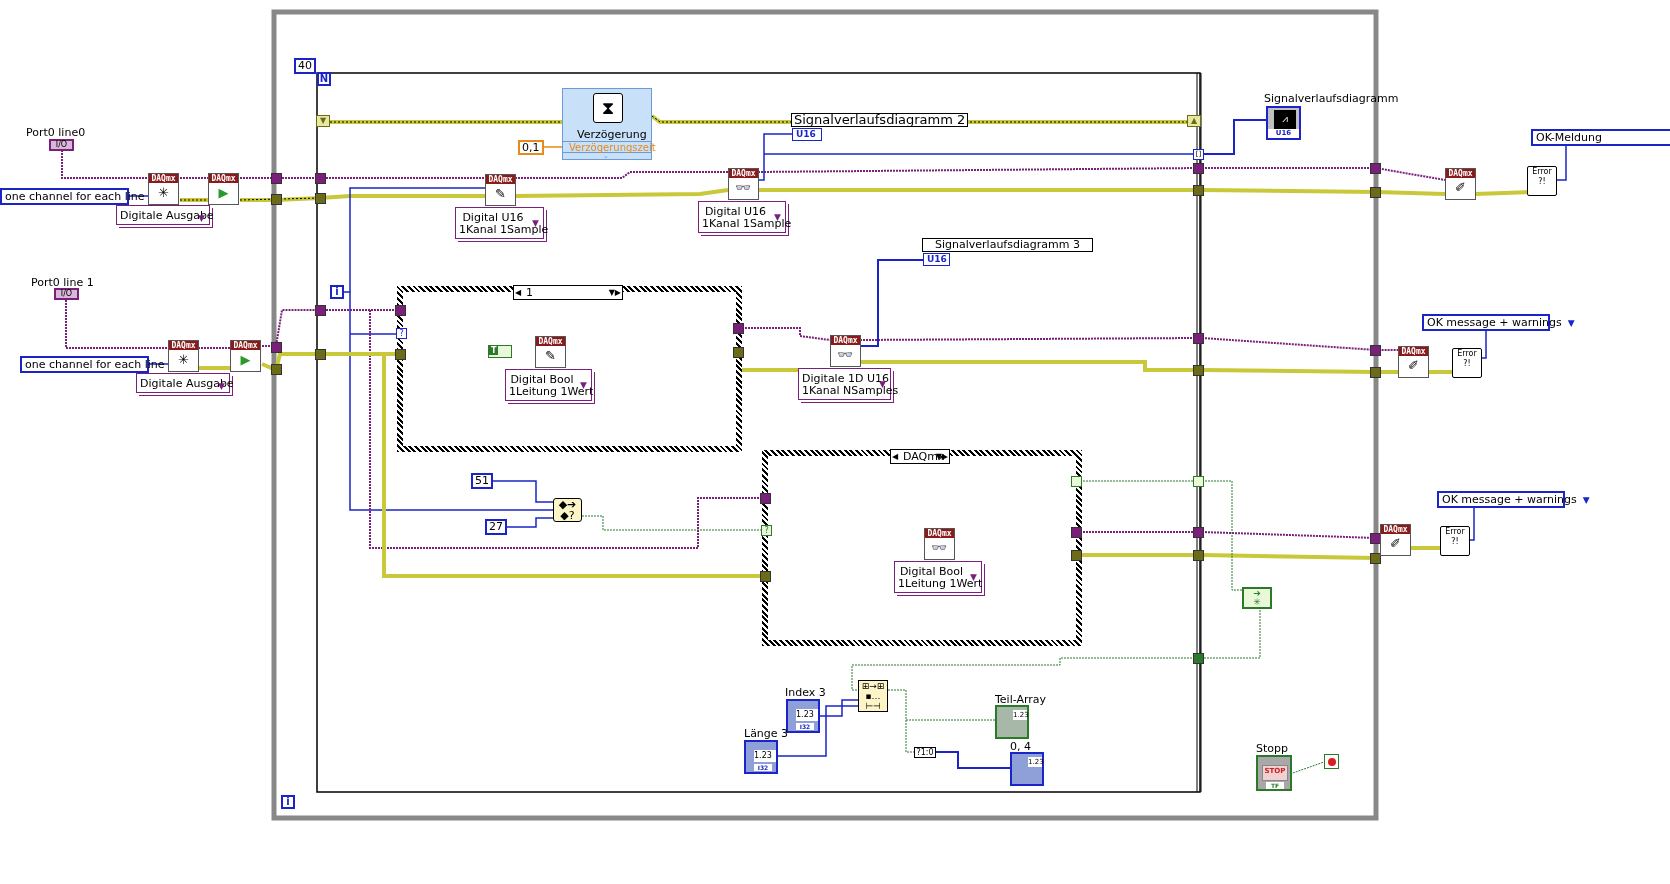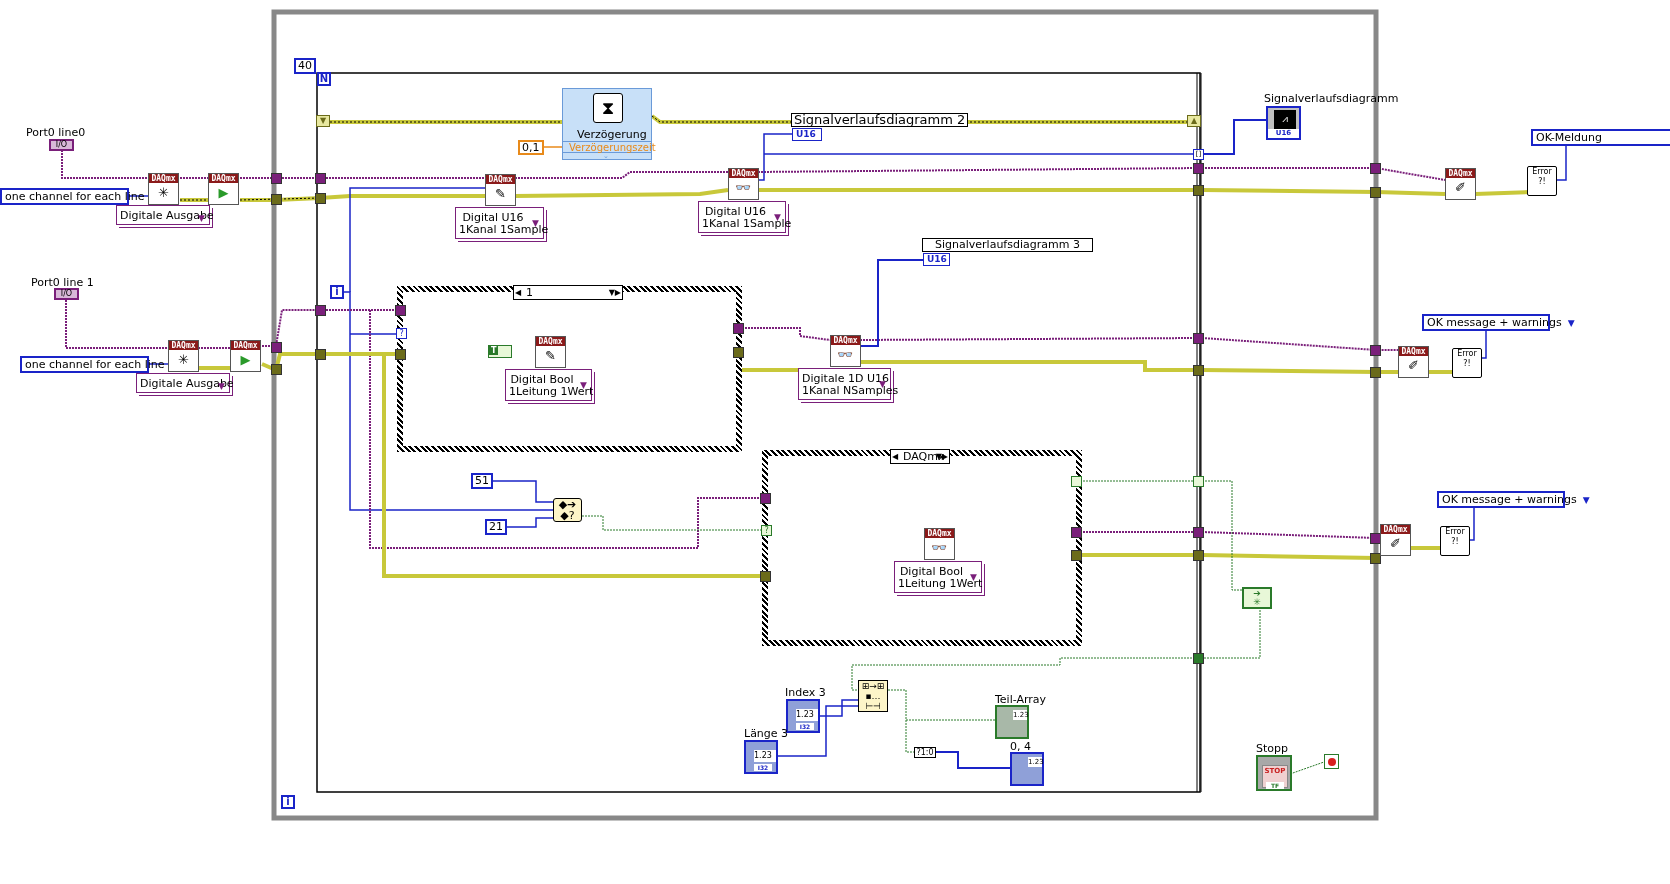--- a/index.html
+++ b/index.html
@@ -240,21 +240,21 @@
 <div class="enum" style="left:798px;top:368px;width:93px;">
     <div>Digitale 1D U16</div>
     <div>1Kanal NSamples</div>
     <span class="arr" style="top:9px">▼</span>
   </div>
 
 <div class="abs" style="left:922px;top:238px;border:1px solid #000;background:#fff;font-size:11px;padding:0 12px;line-height:12px;">Signalverlaufsdiagramm 3</div>
 <div class="abs" style="left:923px;top:253px;width:27px;height:13px;border:1.5px solid #1a24c8;background:#fff;font-size:9px;font-weight:bold;color:#1a24c8;line-height:10px;padding-left:3px;">U16</div>
 
 <div class="num" style="left:471px;top:473px;">51</div>
-<div class="num" style="left:485px;top:519px;">21</div>
+<div class="num" style="left:485px;top:519px;">27</div>
 <div class="abs" style="left:553px;top:498px;width:29px;height:24px;border:1px solid #000;background:#fdf5c8;font-size:11px;text-align:center;line-height:11px;border-radius:3px;"><span>◆➔<br>◆?</span></div>
 
 <div class="casebox" style="left:762px;top:450px;width:320px;height:196px;"></div>
 <div class="selector" style="left:890px;top:449px;width:60px;"><span class="l">◀</span><span>DAQmx</span><span class="r">▼▶</span></div>
 <div class="term t-task" style="left:760px;top:493px;"></div>
 <div class="term t-err" style="left:760px;top:571px;"></div>
 <div class="term" style="left:761px;top:525px;background:#e8f8d8;border-color:#2a7a2a;font-size:8px;line-height:9px;text-align:center;color:#2a7a2a;">?</div>
 <div class="term t-task" style="left:1071px;top:527px;"></div>
 <div class="term t-err" style="left:1071px;top:550px;"></div>
 <div class="term" style="left:1071px;top:476px;background:#e8f8d8;border-color:#2a7a2a;"></div>
@@ -286,21 +286,21 @@
     <div class="abs" style="left:16px;top:3px;width:14px;height:10px;background:#fff;font-size:7px;line-height:10px;">1.23</div>
   </div>
 <div class="abs" style="left:914px;top:747px;width:22px;height:11px;border:1px solid #000;background:#fff;font-size:8px;line-height:10px;text-align:center;">?1:0</div>
 <div class="lbl" style="left:1010px;top:740px;">0, 4</div>
 <div class="abs" style="left:1010px;top:752px;width:34px;height:34px;border:2px solid #1a24c8;background:#8fa0d8;">
     <div class="abs" style="left:16px;top:3px;width:14px;height:10px;background:#fff;font-size:7px;line-height:10px;">1.23</div>
   </div>
 
 <div class="lbl" style="left:1256px;top:742px;">Stopp</div>
 <div class="abs" style="left:1256px;top:755px;width:36px;height:36px;border:2px solid #2a7a2a;background:#a8a8a8;">
-  <div class="abs" style="left:4px;top:8px;width:26px;height:23px;background:#f0d0d0;border:1px solid #888;color:#c82020;font-size:7px;font-weight:bold;text-align:center;line-height:11px;">STOP</div>
+  <div class="abs" style="left:4px;top:8px;width:26px;height:16px;background:#f0d0d0;border:1px solid #888;color:#c82020;font-size:7px;font-weight:bold;text-align:center;line-height:11px;">STOP</div>
   <div class="abs" style="left:8px;bottom:0;width:18px;height:7px;background:#fff;color:#2a7a2a;font-size:6px;font-weight:bold;text-align:center;line-height:7px;">TF</div>
 </div>
 <div class="abs" style="left:1324px;top:754px;width:15px;height:15px;border:1px solid #2a7a2a;background:#fff;">
     <div class="abs" style="left:3px;top:3px;width:8px;height:8px;border-radius:50%;background:#d82020;"></div>
   </div>
 
 <div class="daq" style="left:1445px;top:168px;">
     <div class="hd">DAQmx</div>
     <div class="gl">✐</div>
   </div>

